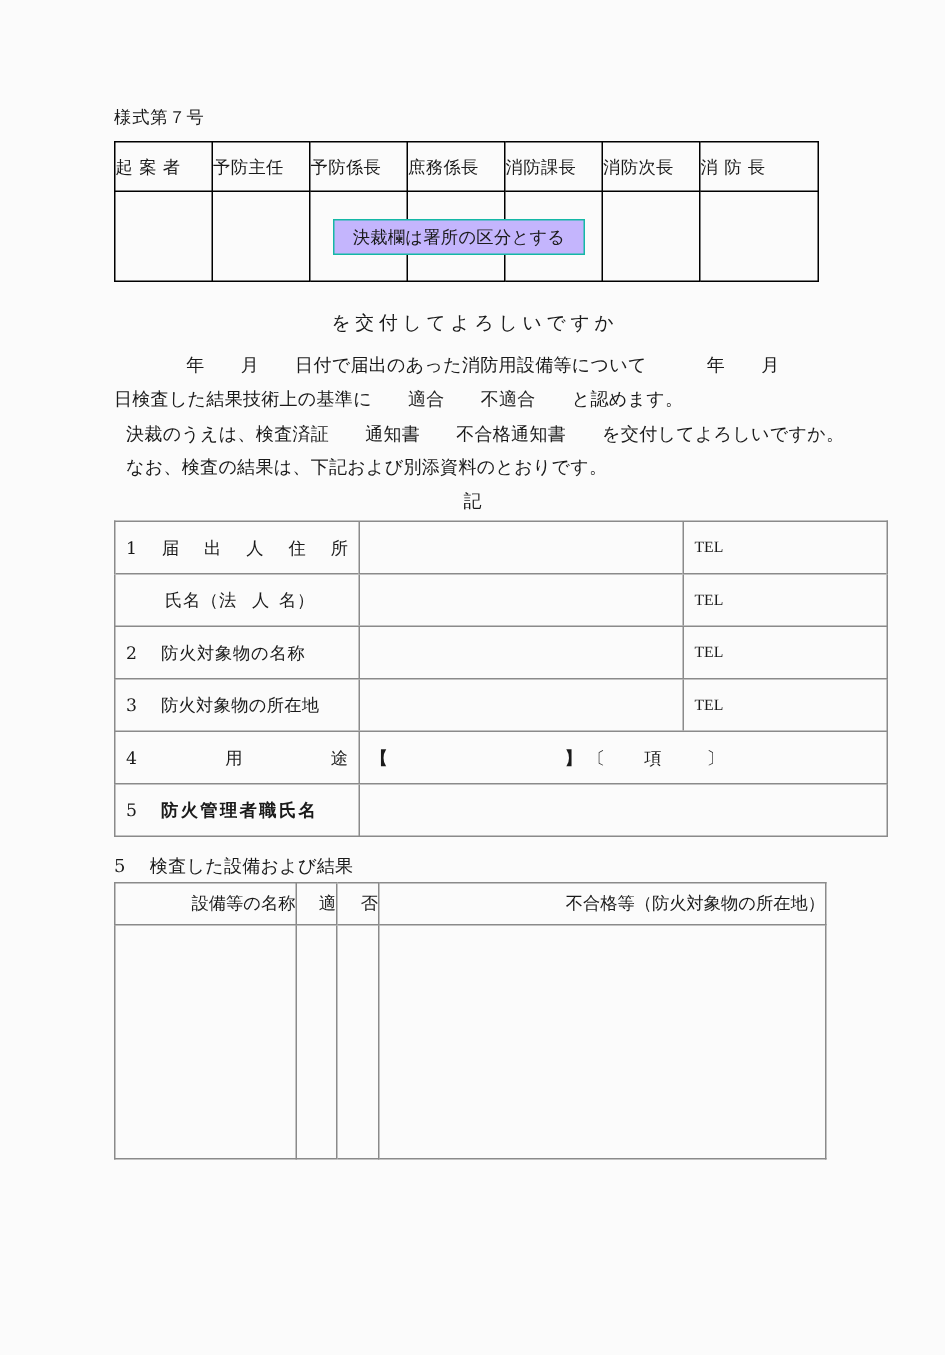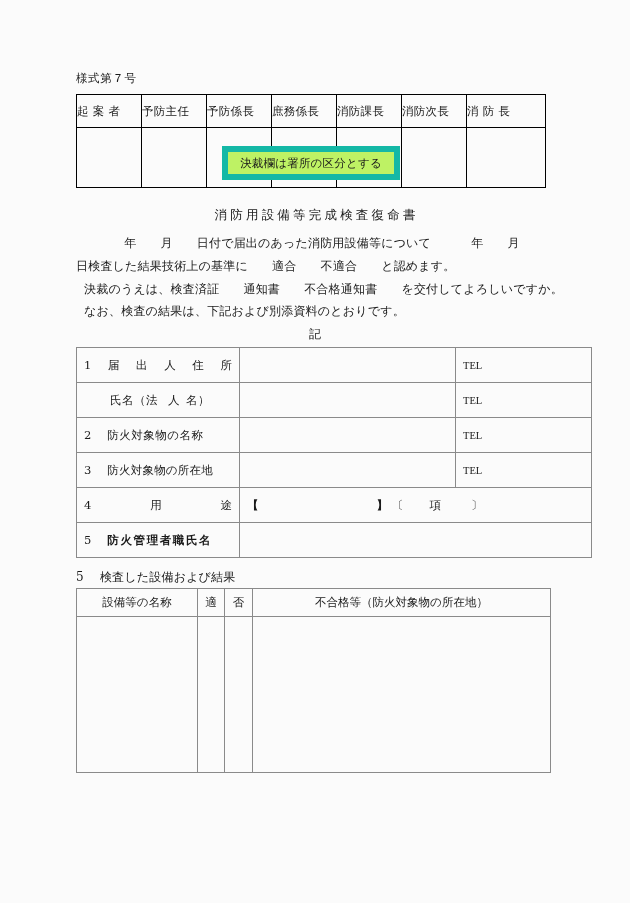--- a/index.html
+++ b/index.html
@@ -66,22 +66,22 @@
   
   #approval-note {
     position: absolute;
     left: 222px;
     top: 146px;
     width: 166px;
     height: 22px;
     line-height: 22px;
     text-align: center;
     font-size: 11.5px;
-    border: 6px solid #14b8a6;
-    background: #bef264;
+    border: 1px solid #14b8a6;
+    background: #c4b5fd;
     letter-spacing: 0.2px;
   }
 
   
   #doc-title {
     position: absolute;
     left: 0;
     top: 207px;
     width: 630px;
     text-align: center;
@@ -170,21 +170,21 @@
     border-collapse: collapse;
     table-layout: fixed;
   }
   #results-table td {
     border: 1px solid #8a8a8a;
     font-size: 11.5px;
     text-align: center;
     vertical-align: middle;
     padding: 0;
   }
-  #results-table tr.head td { height: 27px; }
+  #results-table tr.head td { height: 27px; text-align: right; }
   #results-table tr.body td { height: 155px; }
   #results-table .r-name { width: 120px; }
   #results-table .r-ok   { width: 26px; }
   #results-table .r-ng   { width: 27px; }
   #results-table .r-note { width: 297px; }
   #results-table td.dash-right { border-right: 1px dashed #333; }
 </style>
 </head>
 <body>
 
@@ -224,21 +224,21 @@
       <td></td>
       <td></td>
       <td></td>
       <td></td>
     </tr>
   </tbody>
     </table>
 
   <div id="approval-note" class="jp">決裁欄は署所の区分とする</div>
 
-  <div id="doc-title" class="jp">消防用設備等完成検査復命書</div>
+  <div id="doc-title" class="jp">を交付してよろしいですか</div>
 
   <div class="para jp" id="para-1">            年      月      日付で届出のあった消防用設備等について          年      月</div>
   <div class="para jp" id="para-2">日検査した結果技術上の基準に      適合      不適合      と認めます。</div>
   <div class="para jp" id="para-4">  なお、検査の結果は、下記および別添資料のとおりです。</div>
   <div class="para jp" id="para-3">  決裁のうえは、検査済証      通知書      不合格通知書      を交付してよろしいですか。</div>
 
   <div id="kioku" class="jp">記</div>
 
   <table id="main-table">
     <tbody>

